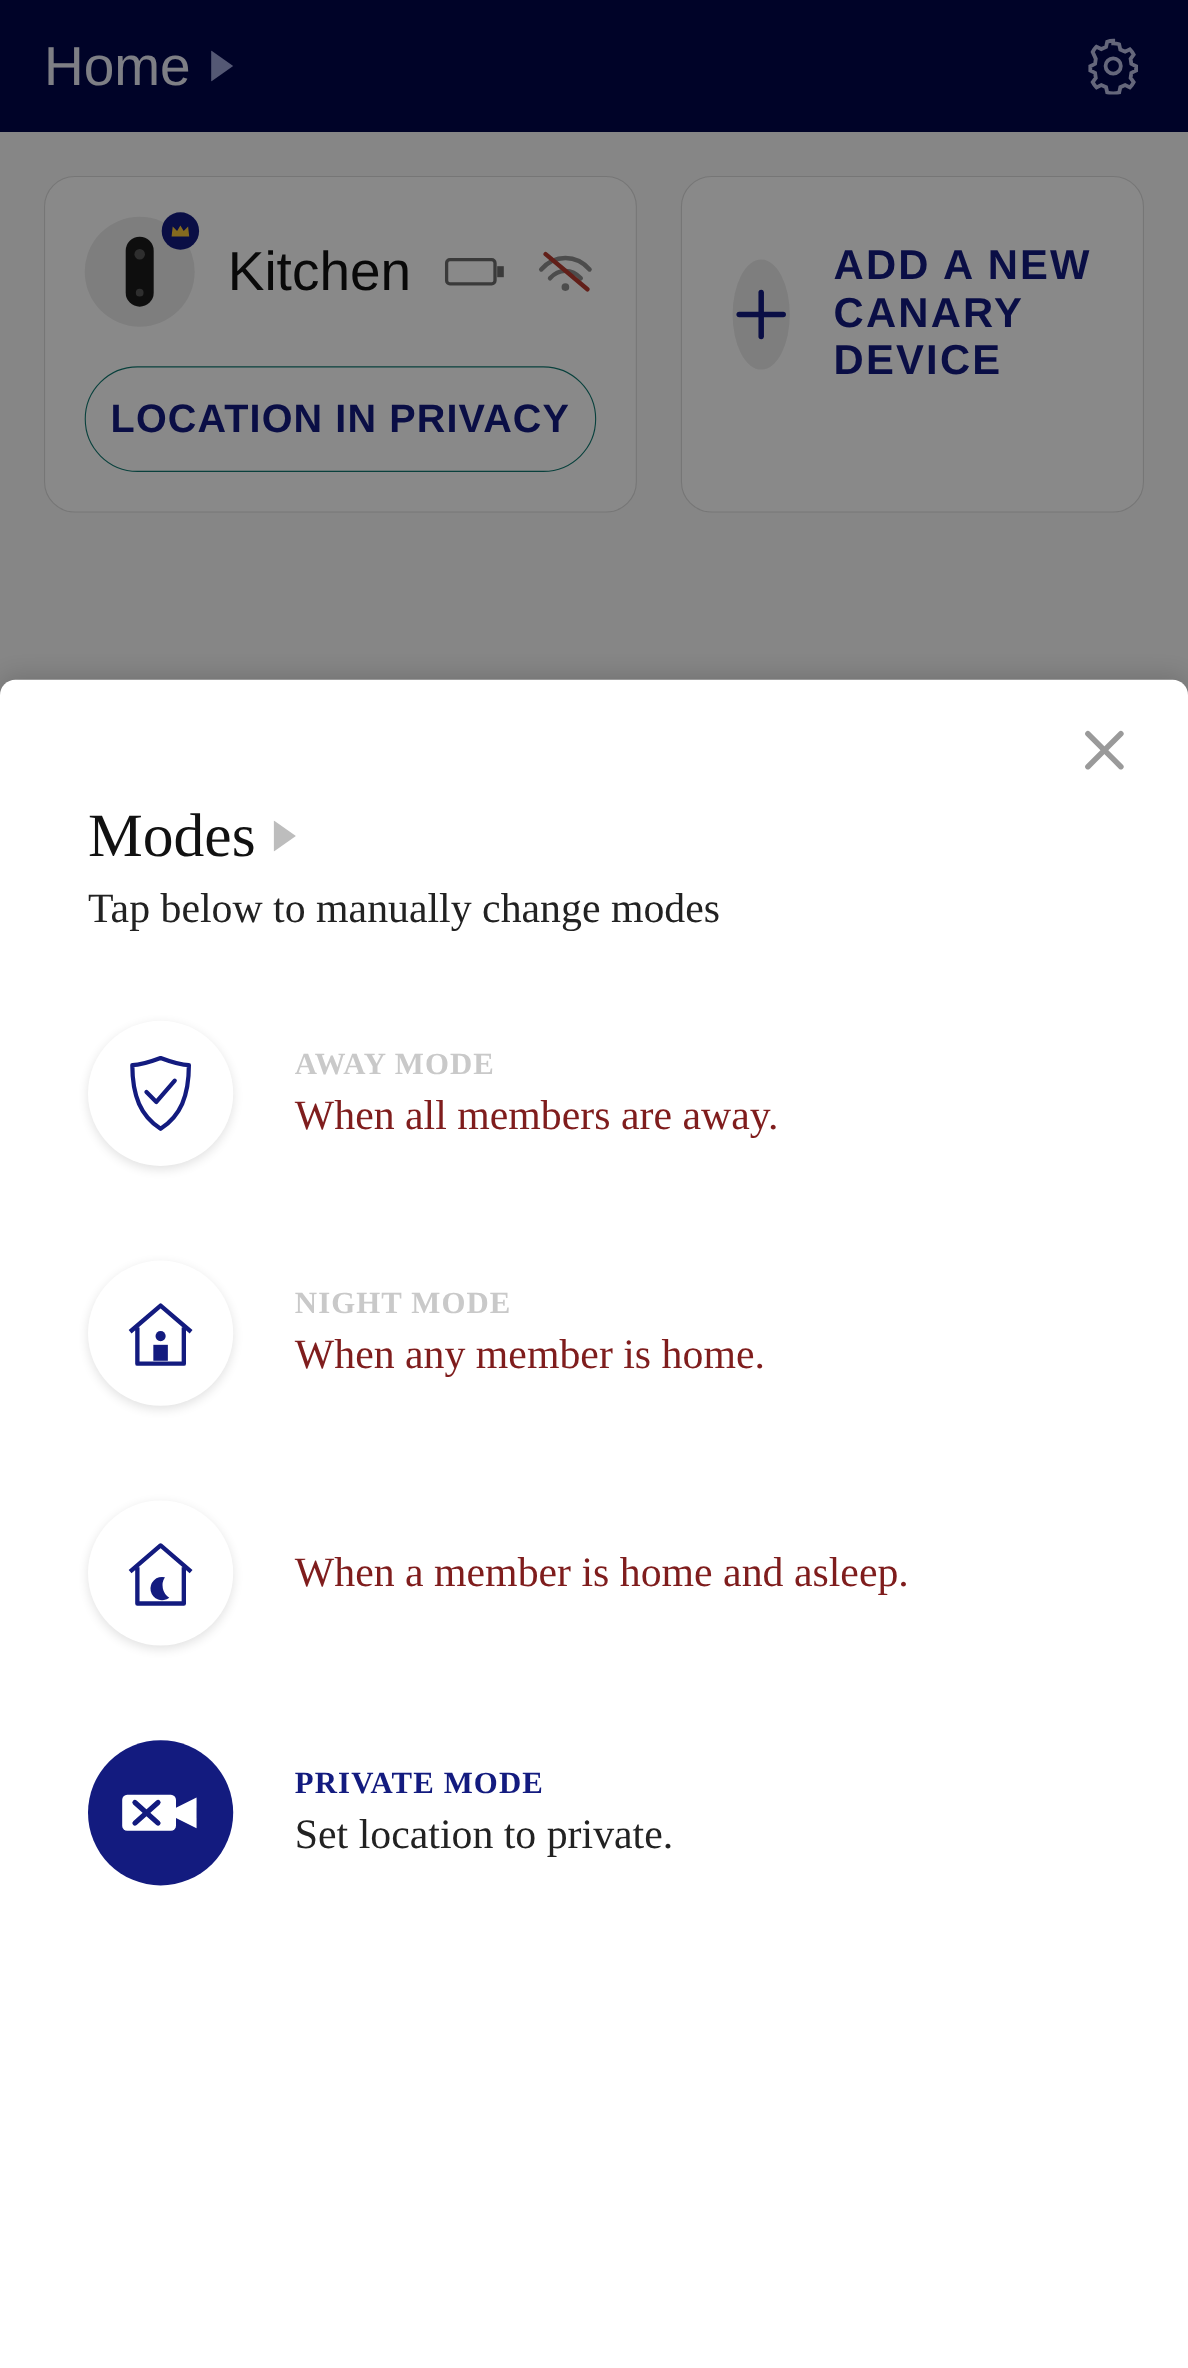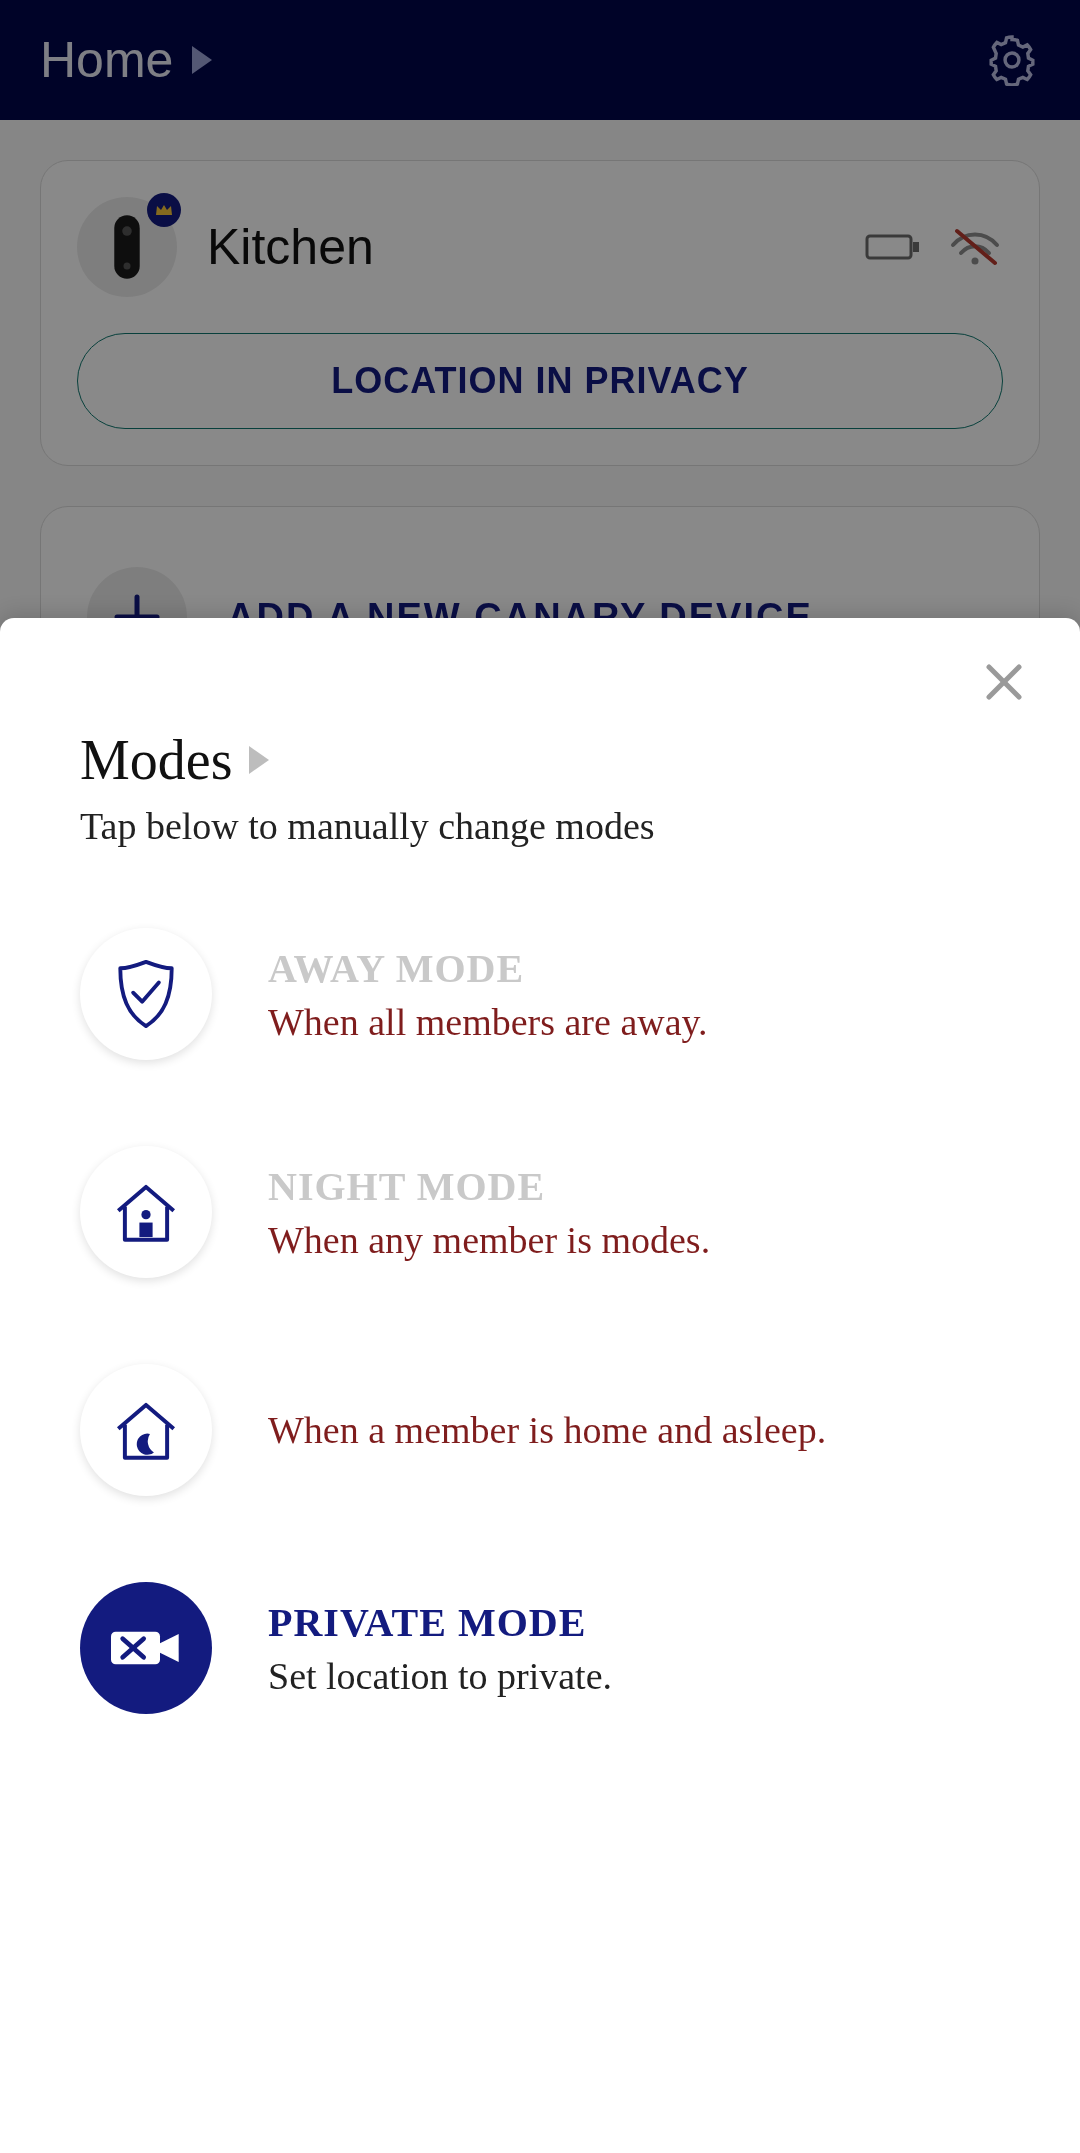--- a/index.html
+++ b/index.html
@@ -13,21 +13,21 @@
     height: 120px; background: #01064a;
     display: flex; align-items: center; justify-content: space-between;
     padding: 0 40px;
   }
   .header-title {
     color: #e6e7f2; font-size: 50px; font-weight: 500;
     display: flex; align-items: center; gap: 18px;
   }
   .gear-btn { width: 56px; height: 56px; display:flex; align-items:center; justify-content:center; }
 
-  .content { padding: 40px; display: flex; flex-direction: column; gap: 40px; }
+  .content { padding: 40px; display: flex; gap: 40px; }
 
   .card {
     background: #fafafa; border: 1px solid #d7d7d7; border-radius: 28px;
     padding: 36px; display: flex; flex-direction: column; gap: 36px;
   }
   .device-row { display: flex; align-items: center; gap: 30px; }
   .device-icon-wrap { position: relative; width: 100px; height: 100px; border-radius: 50%; background: #e6e6e6; display:flex; align-items:center; justify-content:center; }
   .crown-badge { position: absolute; top: -4px; right: -4px; width: 34px; height: 34px; border-radius: 50%; background: #131b7f; display:flex; align-items:center; justify-content:center; }
   .device-name { font-size: 50px; color: #111; font-weight: 500; flex: 1;}
   .status-icons { display:flex; align-items:center; gap: 26px; }
@@ -57,21 +57,21 @@
 
   .modes-list { margin-top: 80px; display:flex; flex-direction:column; gap: 86px; }
   .mode-row { display:flex; align-items:center; gap: 56px; }
   .mode-circle {
     width: 132px; height: 132px; border-radius: 50%;
     background: #fff; box-shadow: 0 3px 10px rgba(0,0,0,0.12);
     display:flex; align-items:center; justify-content:center;
   }
   .mode-circle.active { background: #131b7f; box-shadow: none; }
   .mode-text { display:flex; flex-direction:column; gap: 8px; }
-  .mode-title { font-size: 40px; font-weight: 800; letter-spacing: 1px; color: #c9c9c9; }
+  .mode-title { font-size: 28px; font-weight: 800; letter-spacing: 1px; color: #c9c9c9; }
   .mode-desc  { font-size: 38px; color: #7f1d1d; }
   .mode-row.active .mode-title { color: #131b7f; }
   .mode-row.active .mode-desc  { color: #222; }
 
   .tri-svg { display:block; }
 </style>
 </head>
 <body>
 
 <div class="bg-page">
@@ -175,21 +175,21 @@
     <div class="mode-row">
       <div class="mode-circle">
         <svg width="72" height="66" viewBox="0 0 54 50" fill="none" stroke="#131b7f" stroke-width="3" stroke-linejoin="round">
           <path d="M6 24 L27 6 L48 24 M11 21 V46 H43 V21"></path>
           <circle cx="27" cy="27" r="3.5" fill="#131b7f" stroke="none"></circle>
           <rect x="22" y="33" width="10" height="11" fill="#131b7f" stroke="none"></rect>
         </svg>
       </div>
       <div class="mode-text">
         <div class="mode-title">NIGHT MODE</div>
-        <div class="mode-desc">When any member is modes.</div>
+        <div class="mode-desc">When any member is home.</div>
       </div>
     </div>
 
     <div class="mode-row">
       <div class="mode-circle">
         <svg width="72" height="66" viewBox="0 0 54 50" fill="none" stroke="#131b7f" stroke-width="3" stroke-linejoin="round">
           <path d="M6 24 L27 6 L48 24 M11 21 V46 H43 V21"></path>
           <path d="M30 28a8 8 0 1 0 3 14 a10 10 0 0 1 -3 -14z" fill="#131b7f" stroke="none"></path>
         </svg>
       </div>

